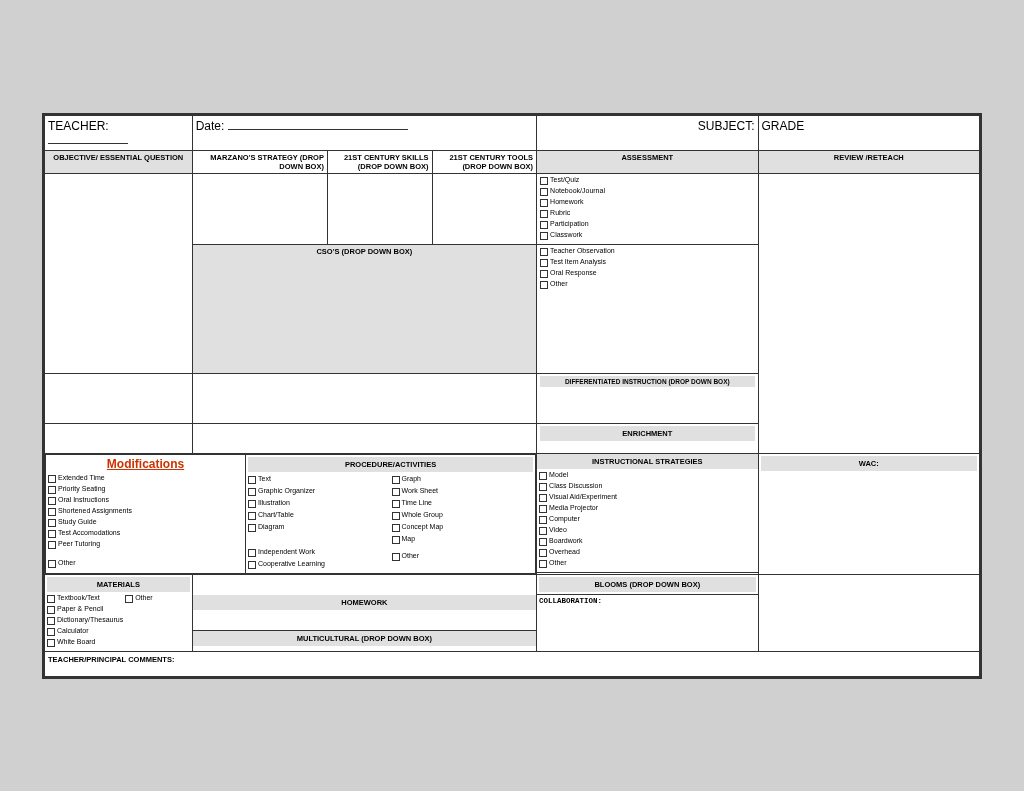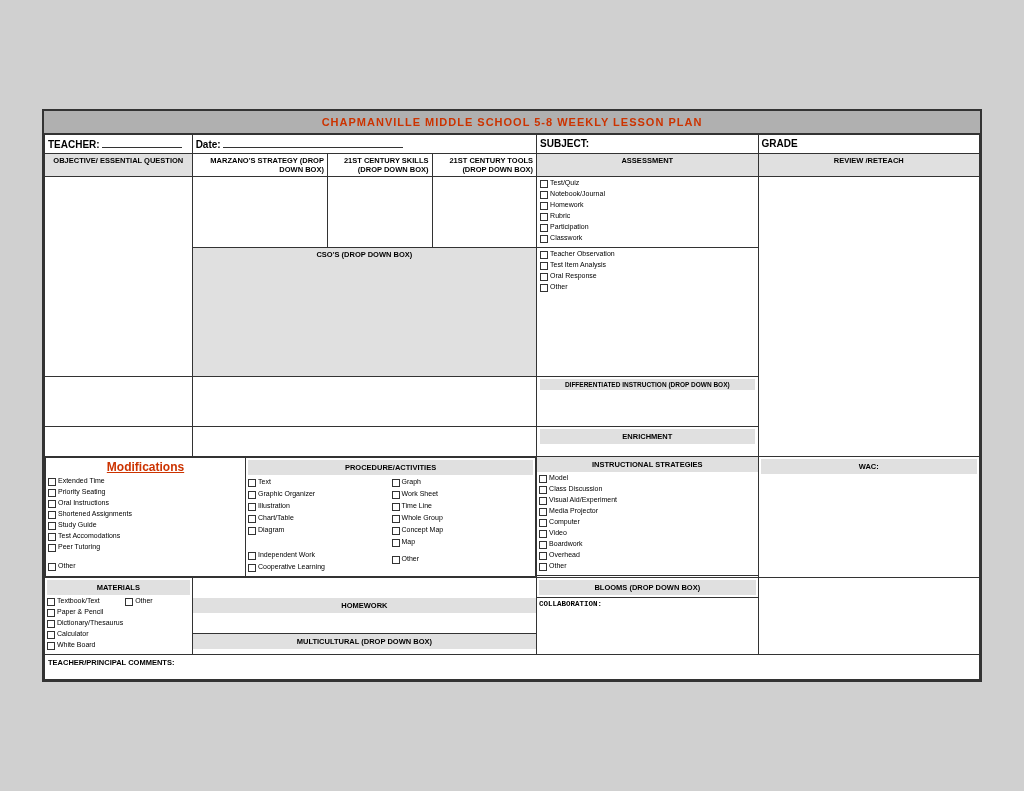--- a/index.html
+++ b/index.html
@@ -32,22 +32,22 @@
       width: 100%;
       border-collapse: collapse;
     }
     .main-table td, .main-table th {
       border: 1px solid #333;
       padding: 2px 3px;
       vertical-align: top;
       font-size: 7.5px;
     }
     .header-row td {
-      font-weight: bold;
-      font-size: 10px;
+      font-weight: normal;
+      font-size: 12px;
       padding: 3px;
       background: white;
       margin-top: 39px;
     }
     .section-header {
       background: #e0e0e0;
       font-weight: bold;
       font-size: 7.5px;
       text-align: center;
       padding: 3px;
@@ -93,35 +93,34 @@
       border-bottom: 1px solid #333;
       width: 100%;
       min-height: 10px;
       display: block;
     }
   </style>
 </head>
 <body>
 
 <div class="page">
-  <div class="title-row">CHAPMANVILLE MIDDLE SCHOOL 5-8 WEEKLY LESSON PLAN</div>
 
   <table class="main-table">
 
     <tbody>
         <tr class="header-row">
       <td style="width:120px;">
         <span>TEACHER:</span>
         <span class="input-line" style="width:80px;display:inline-block;"></span>
       </td>
       <td colspan="3" style="width:280px;">
         <span>Date:</span>
         <span class="input-line" style="width:180px;display:inline-block;"></span>
       </td>
-      <td style="width:180px;">
+      <td style="width:180px;text-align:right;">
         <span>SUBJECT:</span>
       </td>
       <td style="width:180px;">
         <span>GRADE</span>
       </td>
     </tr>
 
     <tr>
       <td class="section-header">
         <span>OBJECTIVE/ ESSENTIAL QUESTION</span>

